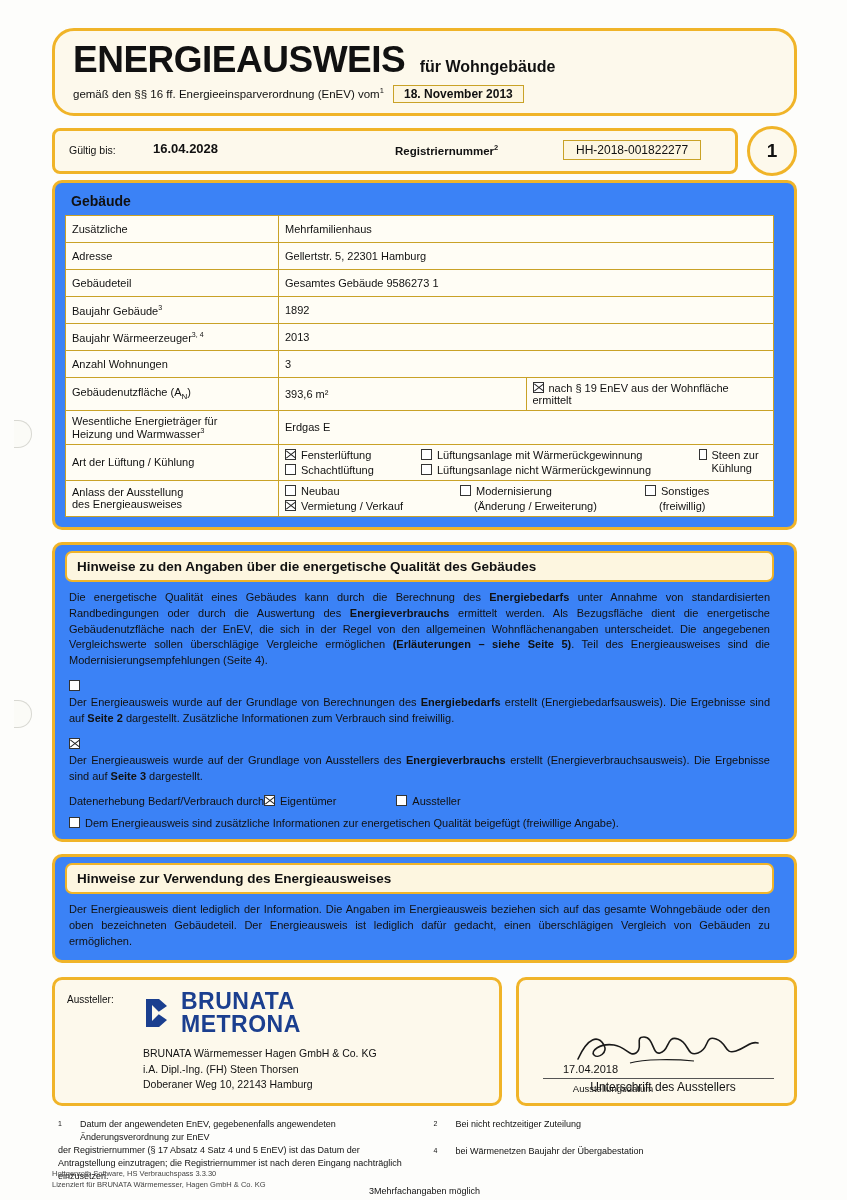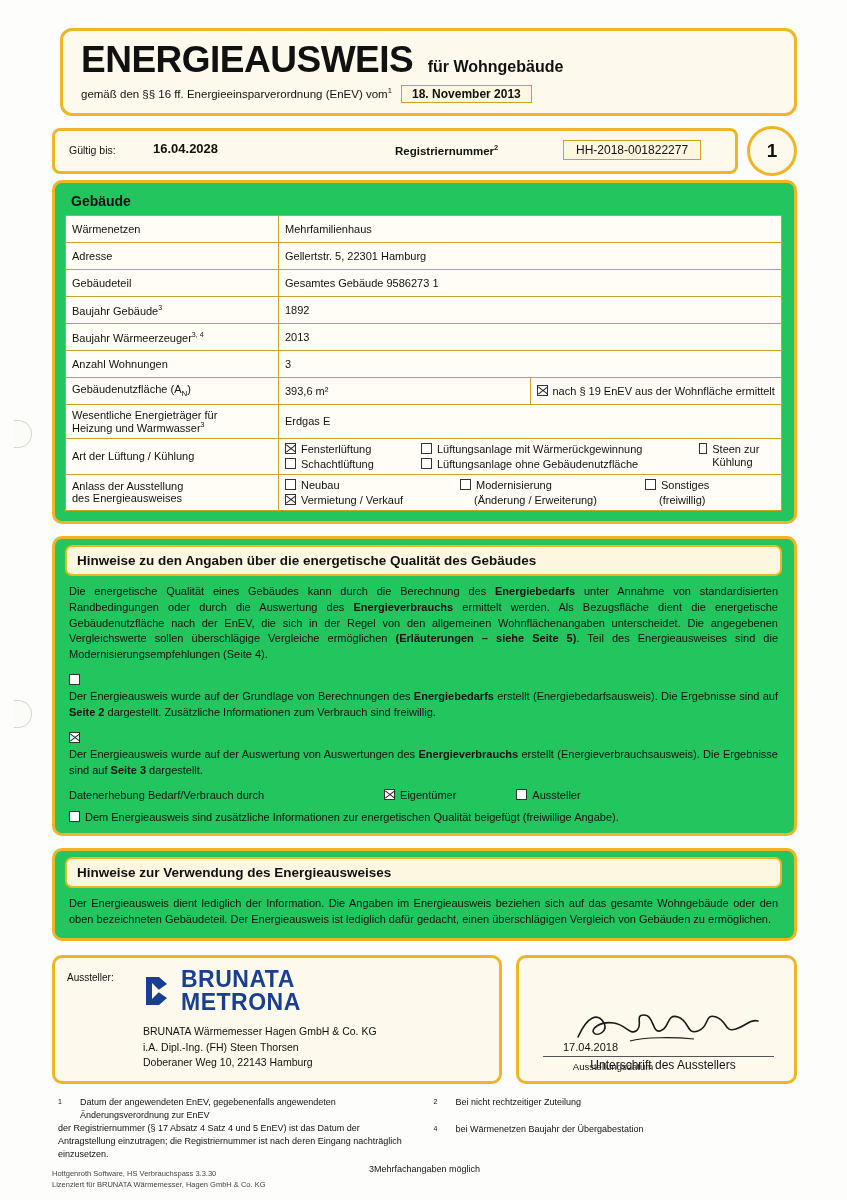--- a/index.html
+++ b/index.html
@@ -17,25 +17,24 @@
   }
   
   .hole{position:absolute;left:14px;width:17px;height:26px;border:1px solid #d8d8d2;border-left:none;border-radius:0 14px 14px 0;background:#fbfbf7;}
   .hole.h1{top:420px;}
   .hole.h2{top:700px;}
 
   .sheet{position:absolute;left:52px;top:28px;width:745px;}
 
   
   .hdr-box{
-    border:3px solid #f0b429;border-radius:12px;
+    border:3px solid #f0b429;border-radius:22px;
     background:#fdf9ec;
     padding:10px 12px 10px 18px;
     position:relative;
-    margin-left:8px;
   }
   .hdr-title{
     font-size:37px;font-weight:bold;letter-spacing:-0.5px;line-height:1;
     display:inline-block;vertical-align:baseline;
   }
   .hdr-sub{
     font-size:16px;font-weight:bold;display:inline-block;margin-left:10px;vertical-align:baseline;
   }
   .hdr-line2{font-size:11.5px;margin-top:7px;}
   .datebox{
@@ -57,22 +56,22 @@
   .reg-label{position:absolute;left:340px;top:12px;font-size:11.5px;font-weight:bold;}
   .reg-value{position:absolute;left:508px;top:9px;font-size:12px;border:1px solid #c9a227;background:#fdf6e0;padding:2px 12px;}
   .pagecircle{
     position:absolute;right:0;top:-2px;width:44px;height:44px;border-radius:50%;
     border:3px solid #f0b429;background:#fdf9ec;
     font-size:19px;font-weight:bold;display:flex;align-items:center;justify-content:center;
   }
 
   
   .panel{
-    margin-top:12px;border:3px solid #f0b429;border-radius:10px;background:#22c55e;
-    padding:8px 12px 10px 10px;
+    margin-top:12px;border:3px solid #f0b429;border-radius:10px;background:#3b82f6;
+    padding:8px 20px 10px 10px;
   }
   .panel-title{font-size:14px;font-weight:bold;padding:2px 6px 6px 6px;}
 
   
   table.bld{border-collapse:collapse;width:100%;background:#fffdf5;font-size:11px;table-layout:fixed;}
   table.bld td{border:1px solid #c9a227;padding:4px 6px;vertical-align:middle;height:18px;}
   td.lbl{width:200px;}
   .small-sup{font-size:7px;vertical-align:super;}
 
   
@@ -87,21 +86,21 @@
   
   .hint-head{
     border:2px solid #f0b429;border-radius:7px;background:#fdf6e0;
     font-size:13.5px;font-weight:bold;padding:6px 10px;margin:-2px 0 8px 0;
   }
   .para{font-size:11px;line-height:1.45;text-align:justify;padding:0 4px 0 4px;}
   .para b{font-weight:bold;}
   .bullet{display:flex;gap:0;font-size:11px;line-height:1.45;text-align:justify;margin-top:8px;padding:0 4px;flex-direction:column;}
   .bullet .bx{flex:0 0 auto;margin-top:2px;}
   .dataline{font-size:11px;margin-top:10px;padding:0 4px;display:flex;align-items:center;}
-  .dataline .sp1{margin-left:120px;}
+  .dataline .sp1{}
   .dataline .sp2{margin-left:60px;}
 
   
   .sig-wrap{margin-top:14px;display:flex;gap:14px;align-items:stretch;}
   .sig-left{border:3px solid #f0b429;border-radius:10px;background:#fdf9ec;width:420px;padding:10px 12px;position:relative;}
   .sig-right{border:3px solid #f0b429;border-radius:10px;background:#fdf9ec;flex:1;position:relative;}
   .aussteller-lbl{font-size:10px;position:absolute;left:12px;top:14px;}
   .logo-row{display:flex;align-items:center;gap:8px;margin-left:76px;}
   .logo-mark{width:30px;height:32px;flex:0 0 auto;}
   .logo-text{line-height:1.0;}
@@ -150,21 +149,21 @@
         <span class="reg-value">HH-2018-001822277</span>
       </div>
       <div class="pagecircle">1</div>
     </div>
 
     <div class="panel">
       <div class="panel-title">Gebäude</div>
       <table class="bld">
         <tbody>
             <tr>
-          <td class="lbl">Wärmenetzen</td>
+          <td class="lbl">Zusätzliche</td>
           <td colspan="2">Mehrfamilienhaus</td>
         </tr>
         <tr>
           <td class="lbl">Adresse</td>
           <td colspan="2">Gellertstr. 5, 22301 Hamburg</td>
         </tr>
         <tr>
           <td class="lbl">Gebäudeteil</td>
           <td colspan="2">Gesamtes Gebäude 9586273 1</td>
         </tr>
@@ -195,21 +194,21 @@
         <tr>
           <td class="lbl">Art der Lüftung / Kühlung</td>
           <td colspan="2">
             <div style="display:flex;gap:8px;">
               <div style="width:128px;">
                 <div class="opt"><span class="cb x"></span><span>Fensterlüftung</span></div>
                 <div class="opt" style="margin-top:3px;"><span class="cb"></span><span>Schachtlüftung</span></div>
               </div>
               <div style="width:270px;">
                 <div class="opt"><span class="cb"></span><span>Lüftungsanlage mit Wärmerückgewinnung</span></div>
-                <div class="opt" style="margin-top:3px;"><span class="cb"></span><span>Lüftungsanlage ohne Gebäudenutzfläche</span></div>
+                <div class="opt" style="margin-top:3px;"><span class="cb"></span><span>Lüftungsanlage nicht Wärmerückgewinnung</span></div>
               </div>
               <div style="flex:1;">
                 <div style="display:flex;">
                       <span class="cb"></span>
                       <span style="line-height:1.2">Steen zur Kühlung</span>
                     </div>
               </div>
             </div>
           </td>
         </tr>
@@ -247,21 +246,21 @@
       <div class="bullet">
         <span class="bx"><span class="cb"></span></span>
         <span>
           <span>Der Energieausweis wurde auf der Grundlage von Berechnungen des </span><b>Energiebedarfs</b><span> erstellt (Energiebedarfsausweis). Die Ergebnisse sind auf </span><b>Seite 2</b><span> dargestellt. Zusätzliche Informationen zum Verbrauch sind freiwillig.</span>
         </span>
       </div>
 
       <div class="bullet">
         <span class="bx"><span class="cb x"></span></span>
         <span>
-          <span>Der Energieausweis wurde auf der Auswertung von Auswertungen des </span><b>Energieverbrauchs</b><span> erstellt (Energieverbrauchsausweis). Die Ergebnisse sind auf </span><b>Seite 3</b><span> dargestellt.</span>
+          <span>Der Energieausweis wurde auf der Grundlage von Ausstellers des </span><b>Energieverbrauchs</b><span> erstellt (Energieverbrauchsausweis). Die Ergebnisse sind auf </span><b>Seite 3</b><span> dargestellt.</span>
         </span>
       </div>
 
       <div class="dataline">
         <span>Datenerhebung Bedarf/Verbrauch durch</span>
         <span class="sp1"><span class="cb x"></span><span>Eigentümer</span></span>
         <span class="sp2"><span class="cb"></span><span>Aussteller</span></span>
       </div>
 
       <div class="dataline">

